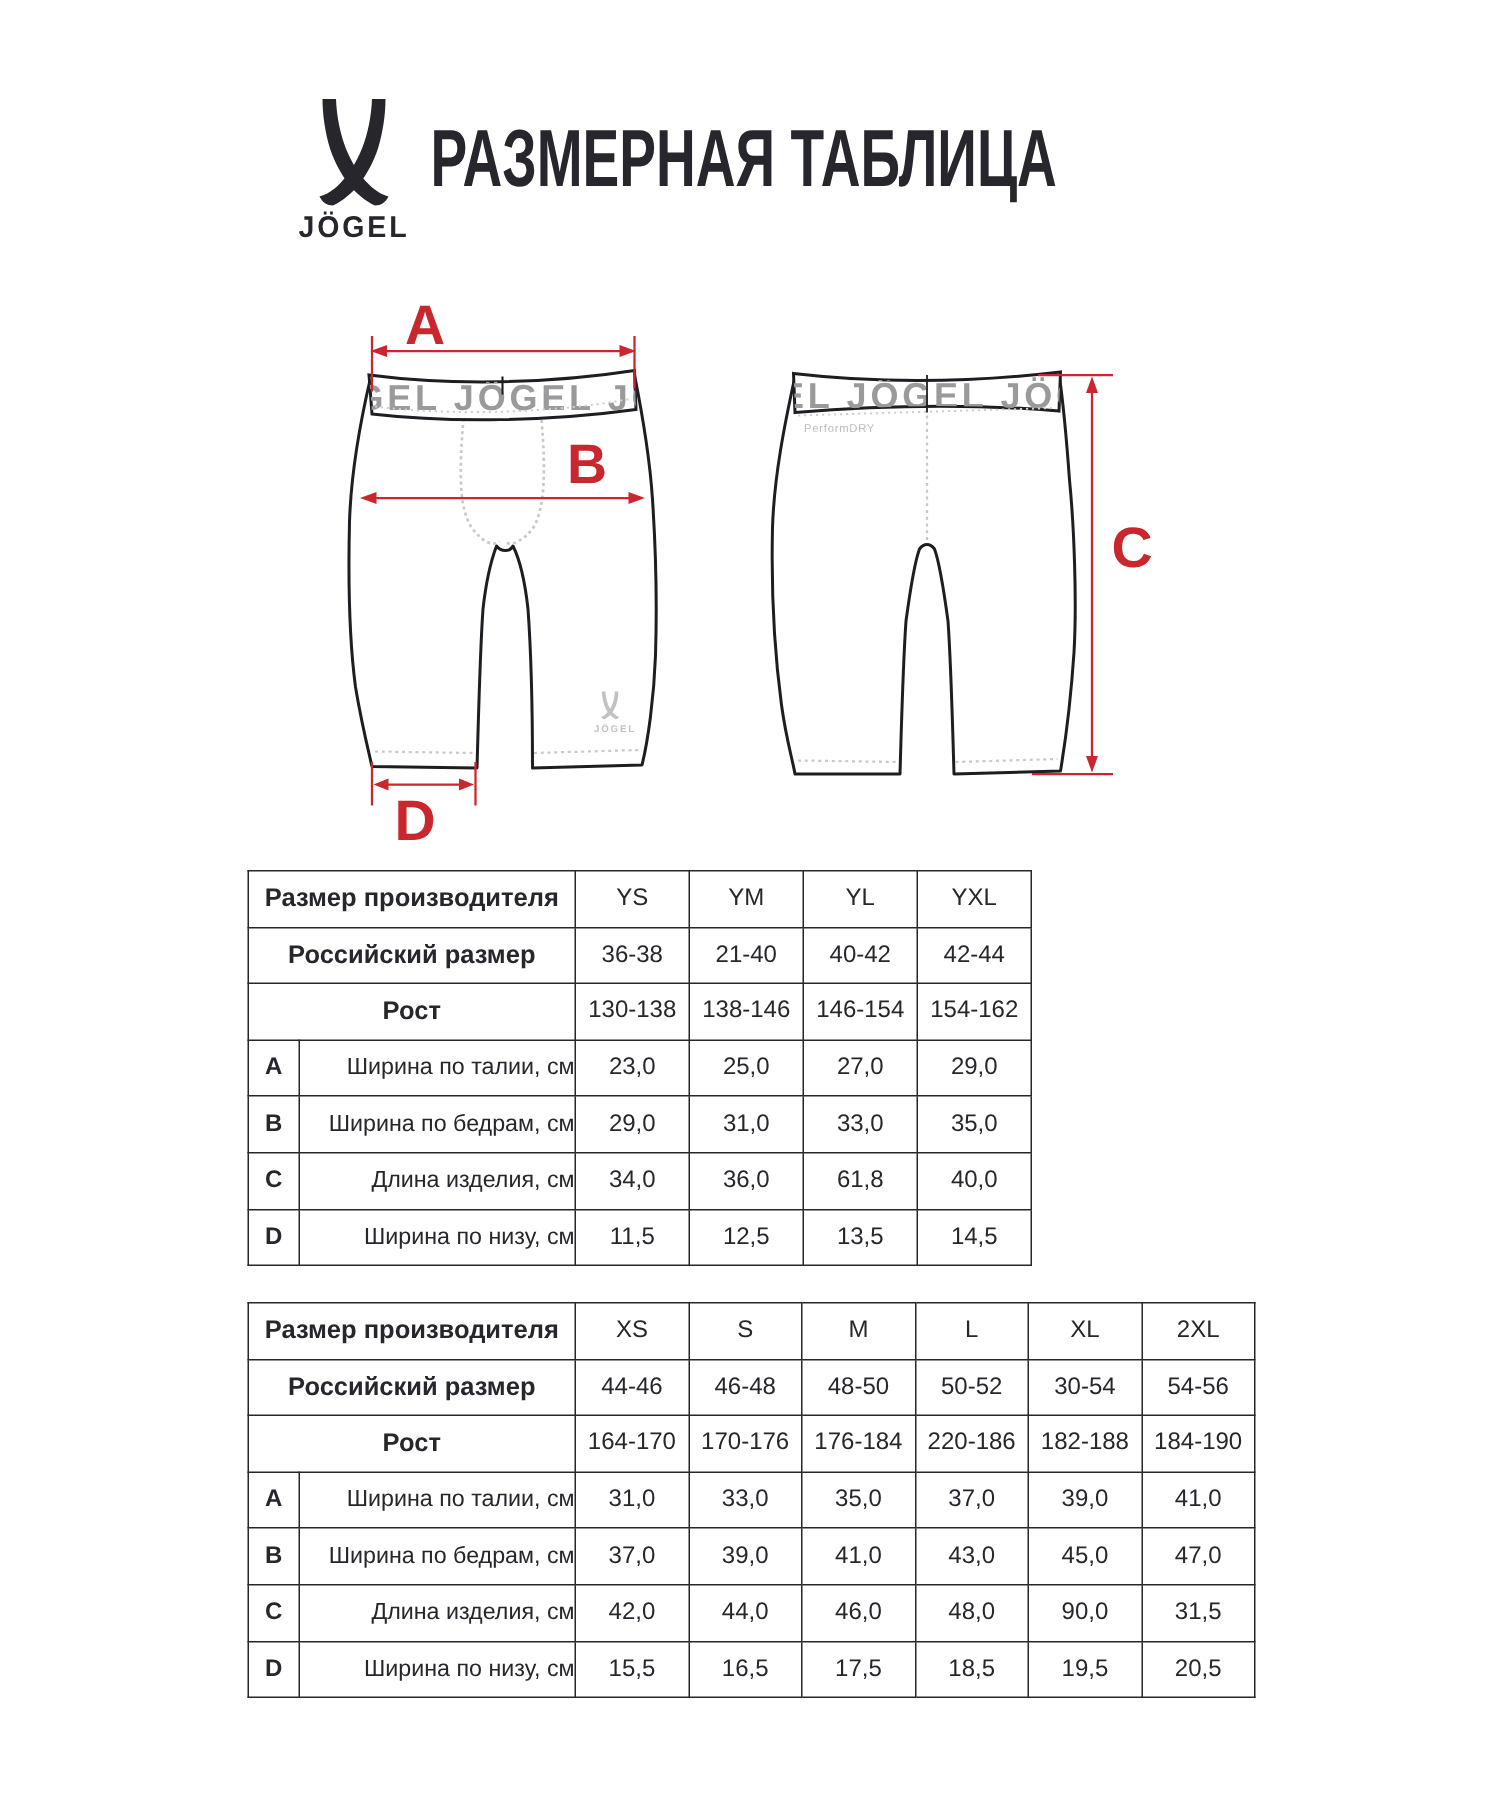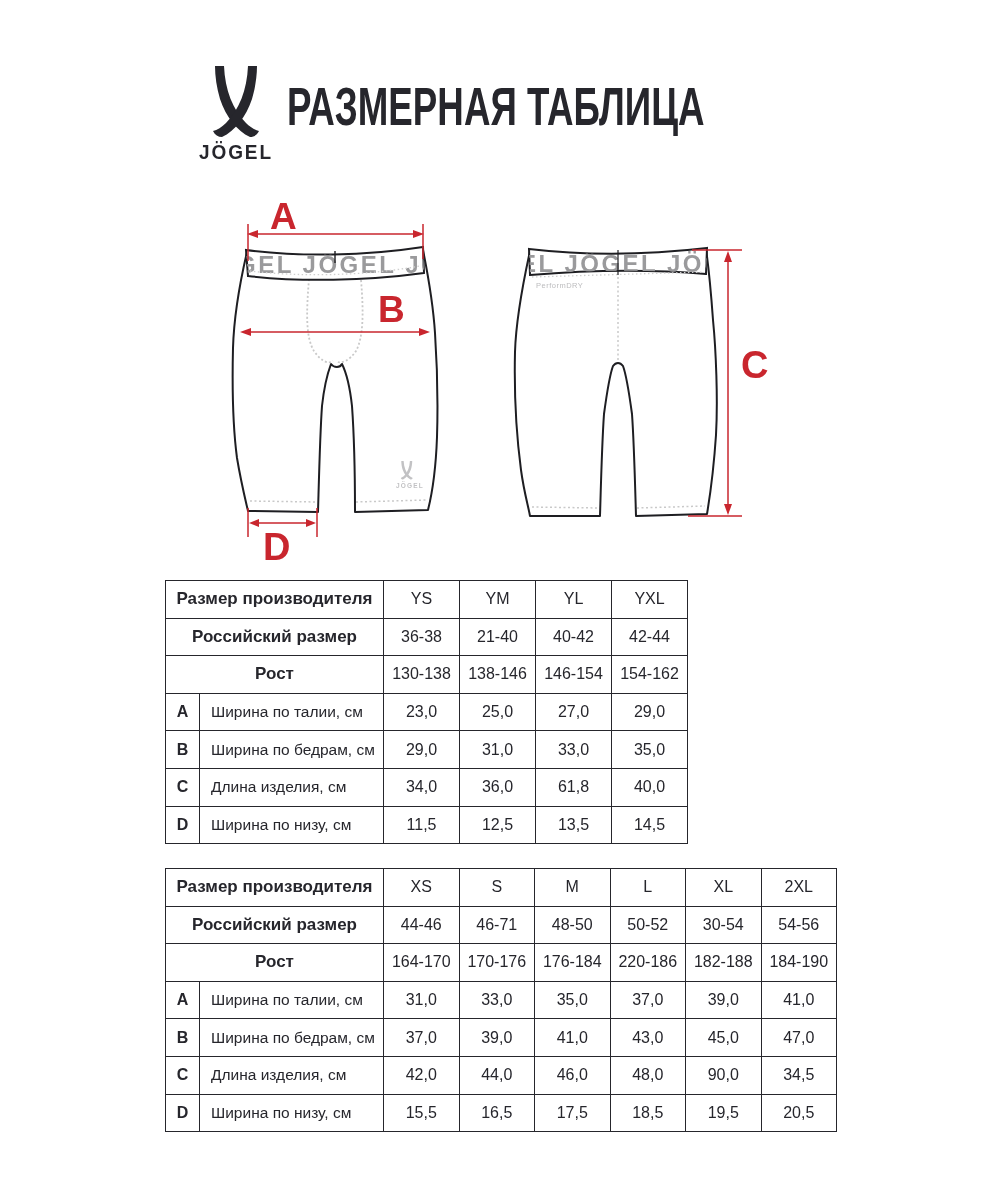--- a/index.html
+++ b/index.html
@@ -25,21 +25,21 @@
   table.size{
     position:absolute;border-collapse:collapse;table-layout:fixed;background:#fff;
   }
   table.size td{
     border:1.5px solid #26262c;height:36.6px;padding:0;
     text-align:center;vertical-align:middle;font-size:16px;color:#26262c;
     overflow:hidden;white-space:nowrap;
   }
   table.size td.hlabel{font-weight:bold;font-size:17px;}
   table.size td.letter{font-weight:bold;}
-  table.size td.mlabel{text-align:left;padding-left:11px;font-size:15.5px;}
+  table.size td.mlabel{text-align:right;padding-left:11px;font-size:15.5px;}
   #table-youth{left:165px;top:580px;width:522px;}
   #table-adult{left:165px;top:868px;width:671px;}
 </style>
 </head>
 <body>
 
 <div class="page">
 
   <svg width="0" height="0" style="position:absolute" aria-hidden="true">
     <defs>
@@ -229,21 +229,21 @@
         <td>XS</td>
         <td>S</td>
         <td>M</td>
         <td>L</td>
         <td>XL</td>
         <td>2XL</td>
       </tr>
       <tr>
         <td colspan="2" class="hlabel">Российский размер</td>
         <td>44-46</td>
-        <td>46-71</td>
+        <td>46-48</td>
         <td>48-50</td>
         <td>50-52</td>
         <td>30-54</td>
         <td>54-56</td>
       </tr>
       <tr>
         <td colspan="2" class="hlabel">Рост</td>
         <td>164-170</td>
         <td>170-176</td>
         <td>176-184</td>
@@ -272,21 +272,21 @@
         <td>47,0</td>
       </tr>
       <tr>
         <td class="letter">C</td>
         <td class="mlabel">Длина изделия, см</td>
         <td>42,0</td>
         <td>44,0</td>
         <td>46,0</td>
         <td>48,0</td>
         <td>90,0</td>
-        <td>34,5</td>
+        <td>31,5</td>
       </tr>
       <tr>
         <td class="letter">D</td>
         <td class="mlabel">Ширина по низу, см</td>
         <td>15,5</td>
         <td>16,5</td>
         <td>17,5</td>
         <td>18,5</td>
         <td>19,5</td>
         <td>20,5</td>

